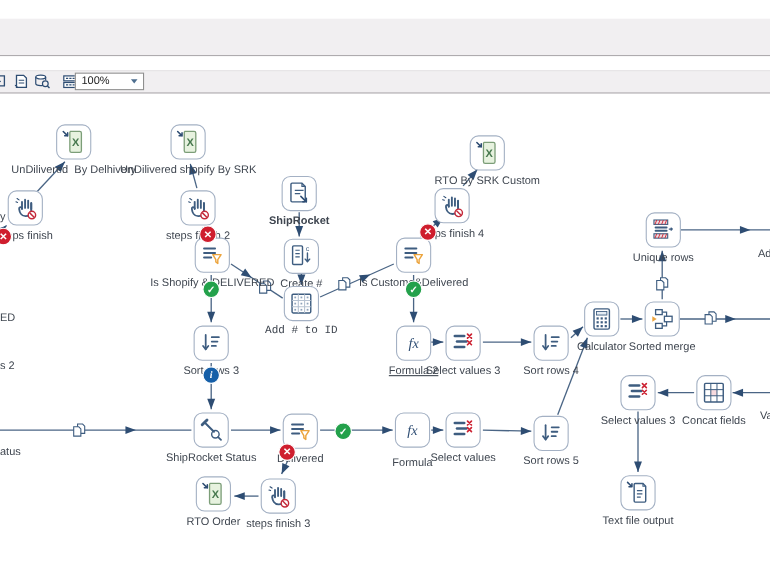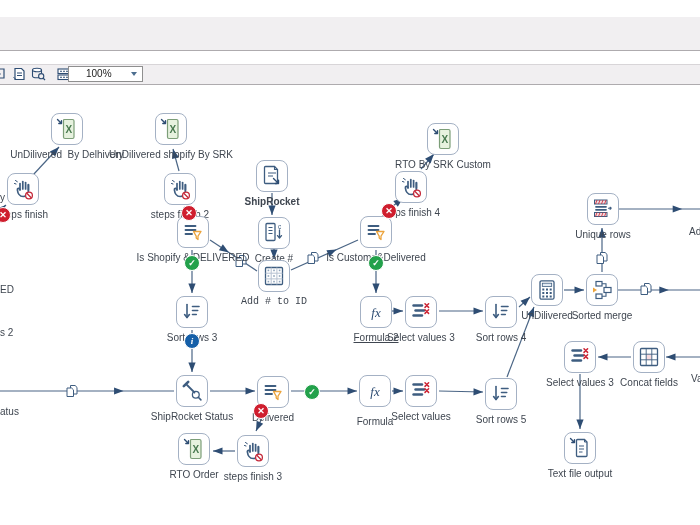--- a/index.html
+++ b/index.html
@@ -8,21 +8,21 @@
 
   
   .band-gray{position:absolute;left:0;top:17px;width:700px;height:33px;background:#f1eff1;}
   .hline-a{position:absolute;left:0;top:50px;width:700px;height:1px;background:#aeabae;}
   .hline-b{position:absolute;left:0;top:64px;width:700px;height:1px;background:#d8d5d8;}
   .toolbar{position:absolute;left:0;top:65px;width:700px;height:19px;background:#f1eff1;border-bottom:1px solid #aeabae;box-sizing:content-box;}
   .tb-icons{position:absolute;left:0;top:1px;display:flex;gap:3px;}
   .tb-icons .tbi{width:16px;height:16px;display:inline-block;}
   .tb-icons .tbi:first-child{margin-left:-8px;}
   .tb-icons .tbi:nth-child(4){margin-left:7px;}
-  .zoom-box{position:absolute;left:68px;top:1px;width:56px;height:14px;background:#fff;border:1px solid #8f8f8f;font-size:10px;color:#222;line-height:14px;padding-left:17px;}
+  .zoom-box{position:absolute;left:68px;top:1px;width:56px;height:14px;background:#fff;border:1px solid #8f8f8f;font-size:10px;color:#222;line-height:14px;padding-left:5px;}
   .zoom-box .chev{position:absolute;right:5px;top:5px;width:0;height:0;border-left:3.5px solid transparent;border-right:3.5px solid transparent;border-top:4px solid #4d6e8f;}
 
   
   #hops{position:absolute;left:0;top:0;z-index:2;pointer-events:none;}
   .node{position:absolute;width:32px;height:32px;box-sizing:border-box;border:1px solid #a4b1c4;border-radius:8px;background:#fff;display:flex;align-items:center;justify-content:center;z-index:3;}
   .nicon{width:26px;height:26px;}
   .nlabel{position:absolute;transform:translateX(-50%);font-size:10px;color:#3f4650;white-space:pre;z-index:3;}
   .fragment{position:absolute;font-size:10px;color:#3f4650;white-space:pre;z-index:3;}
   .badge{position:absolute;width:14px;height:14px;border-radius:50%;color:#fff;font-size:9px;font-weight:bold;text-align:center;line-height:14px;z-index:4;border:1px solid #fff;box-sizing:content-box;}
   .badge.error{background:#cf1e2e;}
@@ -431,21 +431,21 @@
               <rect x="15.7" y="11.5" width="2" height="2"></rect>
               <rect x="8.3" y="15" width="2" height="2"></rect>
               <rect x="12" y="15" width="2" height="2"></rect>
               <rect x="15.7" y="15" width="2" height="2"></rect>
               <rect x="8.3" y="18.5" width="2" height="2"></rect>
               <rect x="12" y="18.5" width="2" height="2"></rect>
               <rect x="15.7" y="18.5" width="2" height="2"></rect>
             </g>
           </svg></div>
       </div>
-      <div class="nlabel" style="left: 547px; top: 310px;">UnDilivered</div>
+      <div class="nlabel" style="left: 547px; top: 310px;">Calculator</div>
       <div class="node" style="left: 586px; top: 274px;">
         <div class="nicon"><svg width="26" height="26" viewBox="0 0 26 26">
             <g fill="#fff" stroke="#3e5d80" stroke-width="1.2">
               <rect x="7" y="4.5" width="6" height="4.5"></rect>
               <rect x="15" y="10.5" width="7" height="5"></rect>
               <rect x="7" y="17" width="6" height="4.5"></rect>
             </g>
             <path d="M13 6.7h4v4M13 19.2h4v-4" fill="none" stroke="#3e5d80" stroke-width="1.1"></path>
             <path d="M4 10.5l4 2.5-4 2.5z" fill="#eca43d"></path>
           </svg></div>

